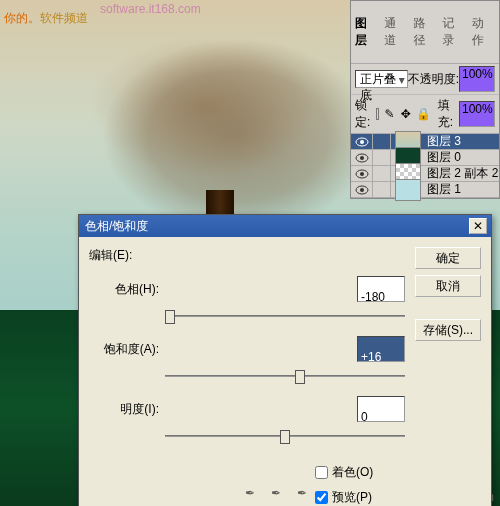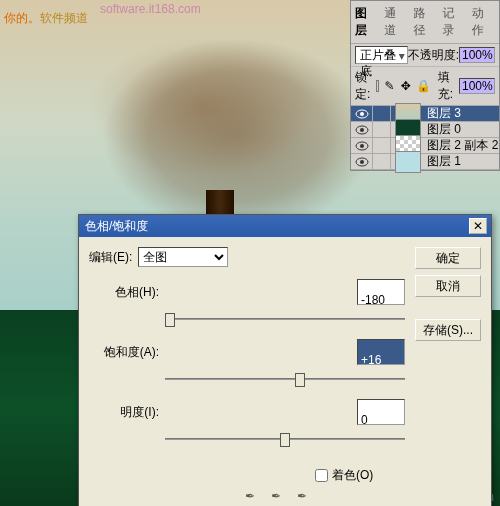--- a/index.html
+++ b/index.html
@@ -17,27 +17,27 @@
 
 
 .wm-tl{position:absolute;top:10px;left:4px;color:#b82}
 .wm-tl .orange{color:#d60}
 .wm-url{position:absolute;top:2px;left:100px;color:#c8a}
 .wm-br{position:absolute;bottom:2px;right:6px;color:#888}
 .wm-center{position:absolute;bottom:2px;left:320px;color:#aaa}
 
 
 .layers-panel{position:absolute;top:0;right:0;width:150px;background:#d6d3ce;border:1px solid #888}
-.lp-tabs{display:flex;border-bottom:1px solid #aaa;padding:4px 4px;gap:6px;background:#d6d3ce}
+.lp-tabs{display:flex;border-bottom:1px solid #aaa;padding:14px 4px;gap:6px;background:#d6d3ce}
 .lp-tabs span{color:#555;cursor:default}
 .lp-tabs .active{color:#000;font-weight:bold}
 .lp-row{display:flex;align-items:center;padding:2px 4px;border-bottom:1px solid #bbb}
 .lp-sel{flex:1;background:#fff;border:1px inset #999;height:18px;line-height:16px;padding:0 4px;position:relative}
 .lp-sel::after{content:"▾";position:absolute;right:2px;top:1px;color:#555}
-.lp-inp{width:36px;background:#c4b5fd;border:1px inset #999;height:16px;padding:0 2px;text-align:right}
+.lp-inp{width:36px;background:#8b5cf6;border:1px inset #999;height:26px;padding:0 2px;text-align:right}
 .lp-lock{display:flex;align-items:center;padding:2px 4px;gap:6px;border-bottom:1px solid #aaa;background:#d6d3ce}
 .lp-lock .sq{width:12px;height:12px;border:1px solid #777;display:inline-block}
 .lp-list{background:#d6d3ce}
 .layer{display:flex;align-items:center;height:16px;border-bottom:1px solid #aaa}
 .layer.sel{background:#3a5a8a;color:#fff}
 .eye{width:22px;height:100%;display:flex;align-items:center;justify-content:center;border-right:1px solid #aaa}
 .eye svg{width:14px;height:10px}
 .link{width:18px;height:100%;border-right:1px solid #aaa}
 .thumb{width:26px;height:22px;margin:0 4px;border:1px solid #888;background:#fff}
 .th1{background:linear-gradient(#d8c9a8,#a8d0c8)}
@@ -166,21 +166,20 @@
 
 <div class="dialog">
   <div class="titlebar">
     <span class="t">色相/饱和度</span>
     <div class="x">✕</div>
   </div>
   <div class="dlg-body">
     <div class="dlg-left">
       <div class="edit-row">
         <label>编辑(E):</label>
-        <select><option>全图</option></select>
       </div>
 
       <div class="slider-row">
         <label>色相(H):</label>
         <span style="flex:1"></span>
         <div class="val">-180</div>
       </div>
       <div class="slider-track">
         <div class="line"></div>
           <div class="thumb-handle" style="left:0%"></div>
@@ -212,20 +211,24 @@
             <span class="dropper">✒</span>
             <span class="dropper">✒</span>
             <span class="dropper">✒</span>
           </div>
         </div>
         <div class="dlg-bottom-right">
           <div class="check-row">
             <input type="checkbox" style="">
             <label>着色(O)</label>
           </div>
+          <div class="check-row">
+            <input type="checkbox" checked="" style="">
+            <label>预览(P)</label>
+          </div>
         </div>
       </div>
 
       <div class="hue-bar"></div>
 
     </div>
 
     <div class="dlg-right">
       <button class="dlg-btn">确定</button>
       <button class="dlg-btn">取消</button>

